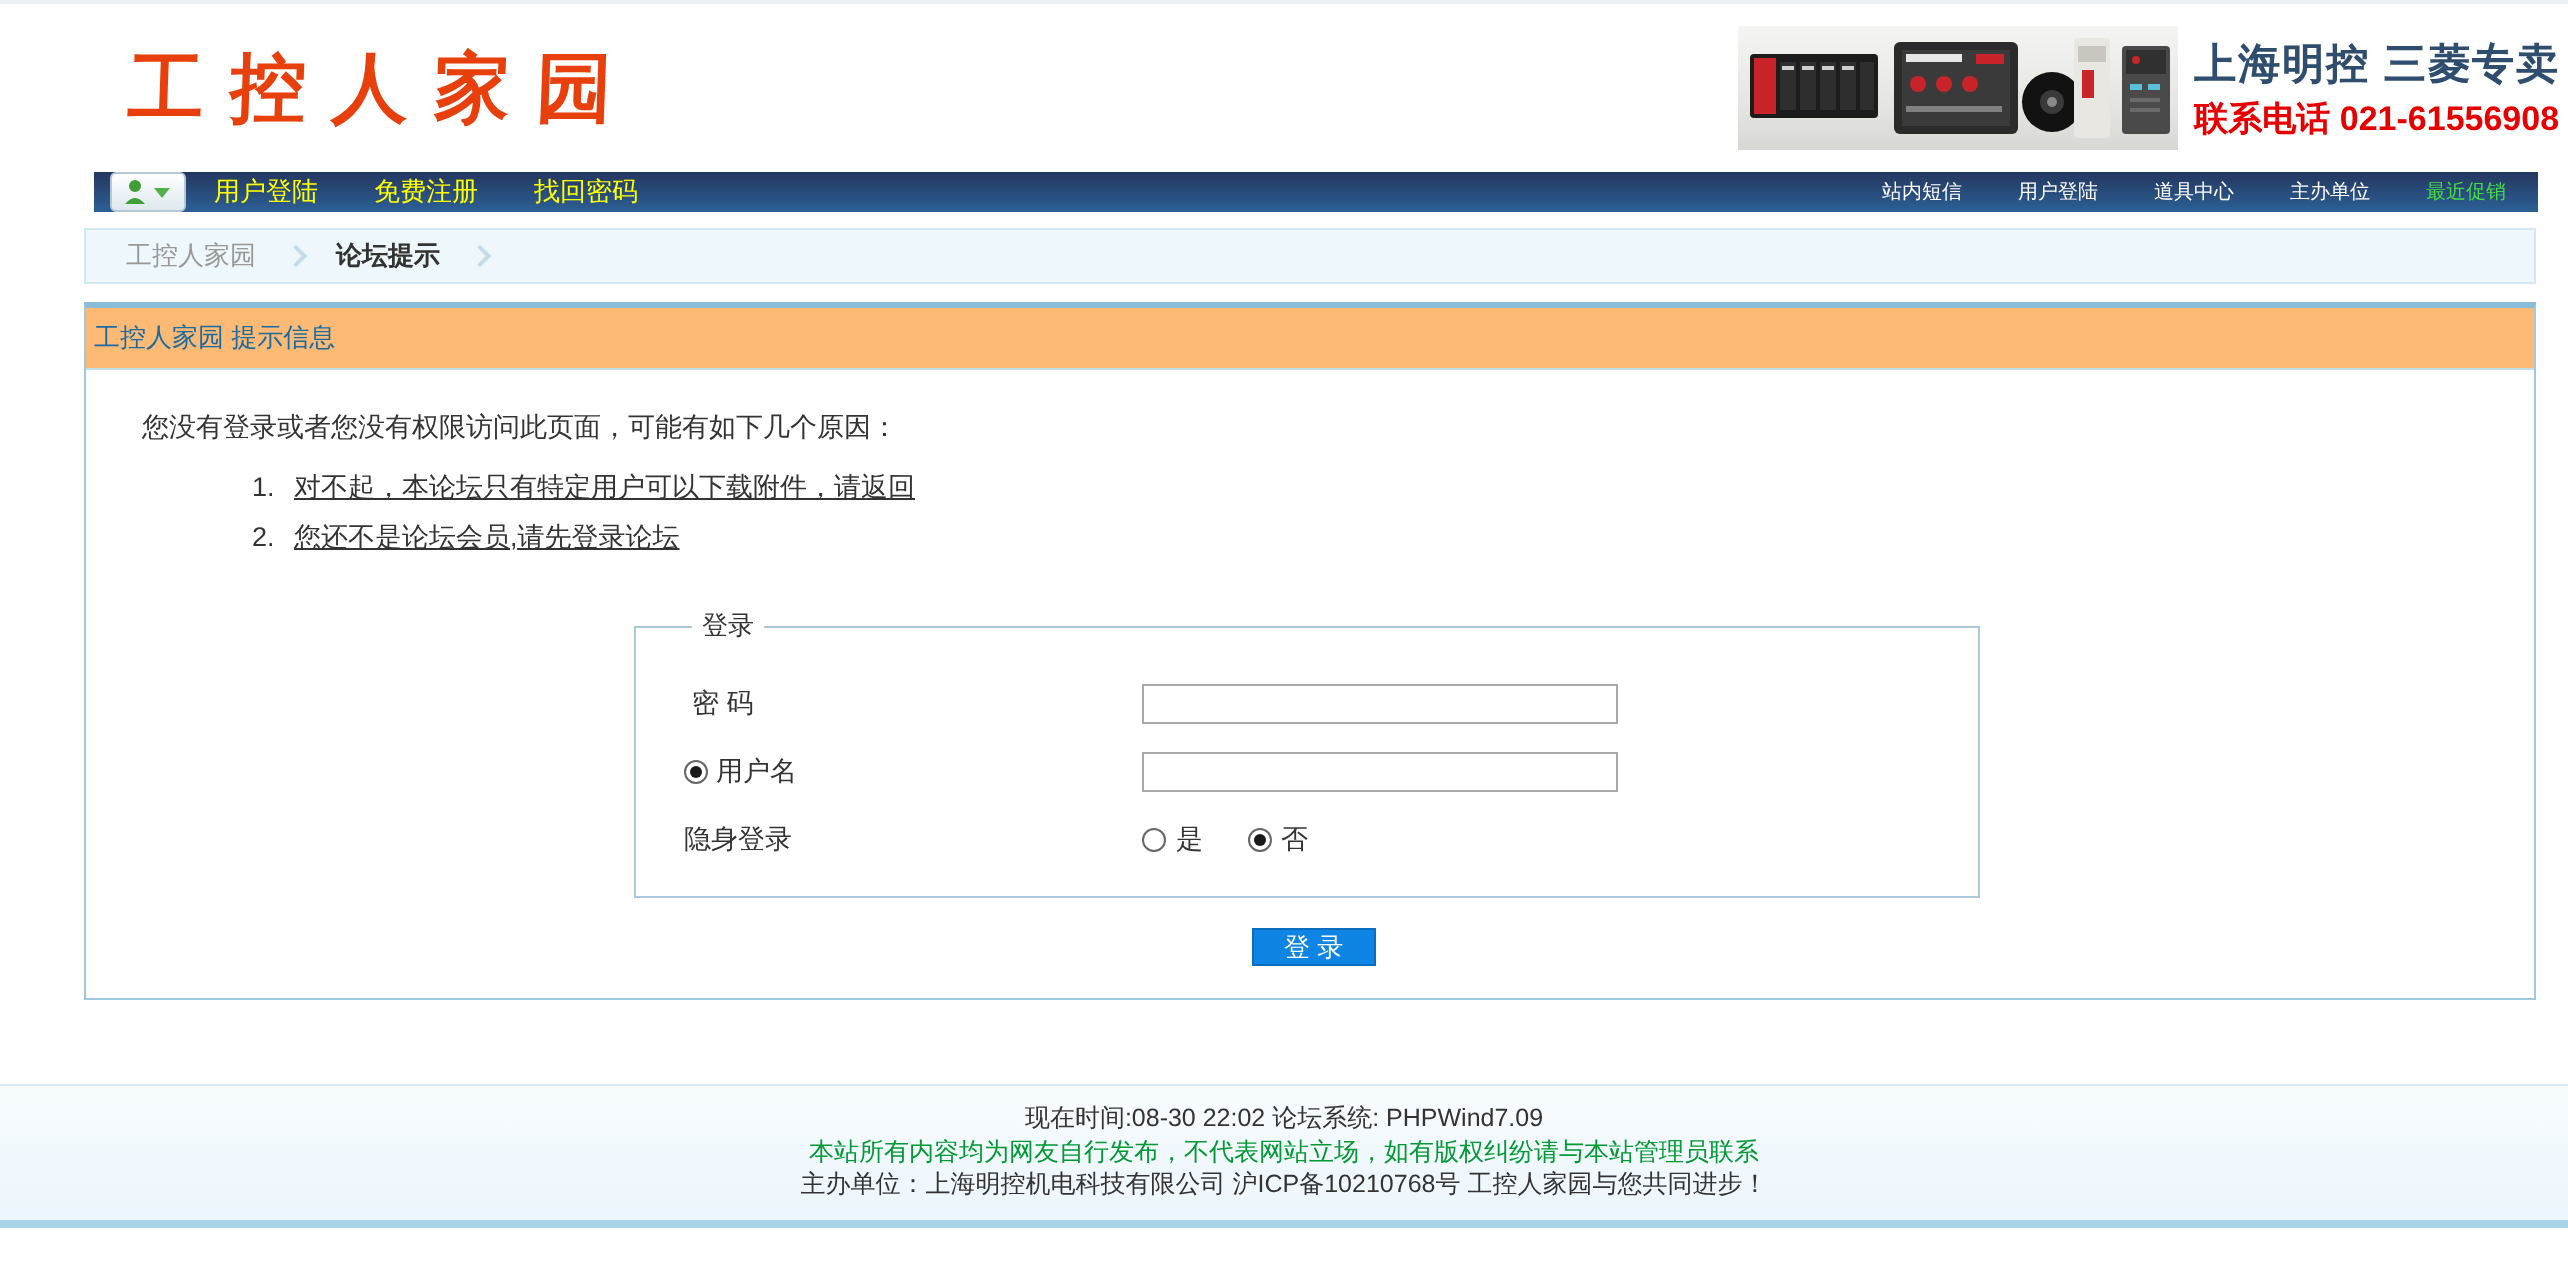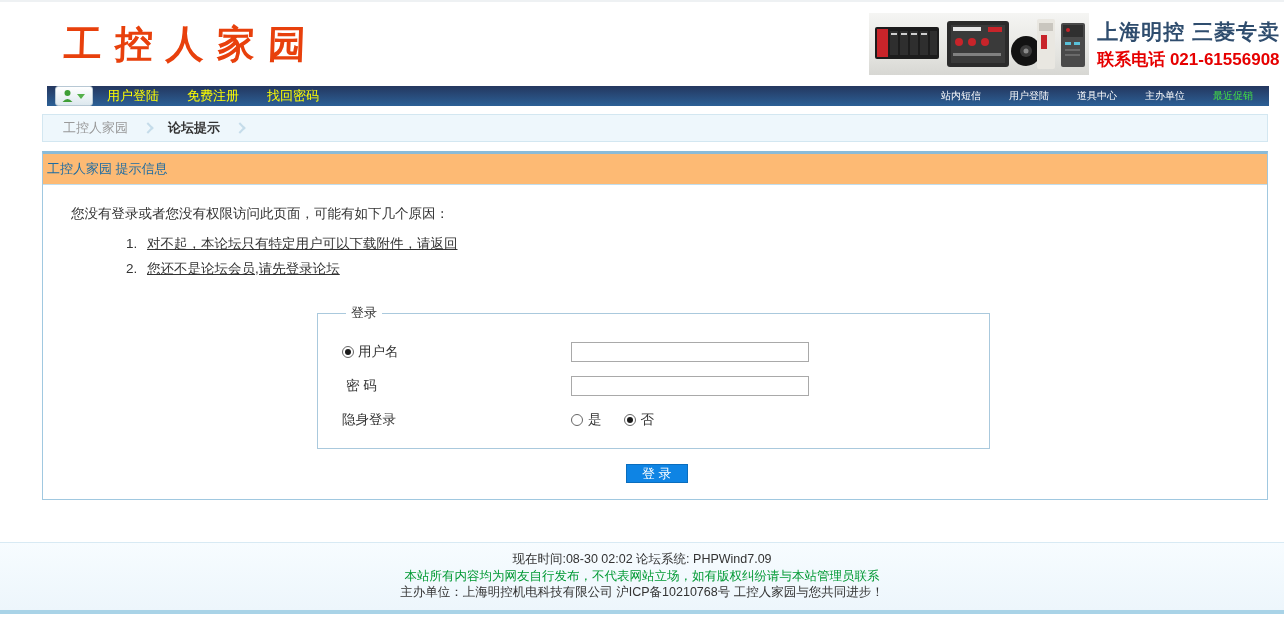--- a/index.html
+++ b/index.html
@@ -170,28 +170,28 @@
     <p class="intro">您没有登录或者您没有权限访问此页面，可能有如下几个原因：</p>
     <ol class="reasons">
       <li>对不起，本论坛只有特定用户可以下载附件，请返回</li>
       <li>您还不是论坛会员,请先登录论坛</li>
     </ol>
 
     <fieldset class="login">
       <legend>登录</legend>
       <div class="frow">
         <span class="flabel">
-          <span class="radio checked"></span>
-          <span class="lbltxt">用户名</span>
+          <span class="lbltxt">密 码</span>
         </span>
         <input type="text" class="txtinput" value="" style="">
       </div>
       <div class="frow">
         <span class="flabel">
-          <span class="lbltxt">密 码</span>
+          <span class="radio checked"></span>
+          <span class="lbltxt">用户名</span>
         </span>
         <input type="text" class="txtinput" value="" style="">
       </div>
       <div class="frow">
         <span class="flabel">
           <span class="lbltxt" style="margin-left:0">隐身登录</span>
         </span>
         <span class="ropt">
           <span class="radio"></span>
           <span class="opttxt">是</span>
@@ -203,17 +203,17 @@
       </div>
     </fieldset>
 
     <div class="btnrow">
       <button class="login-btn">登 录</button>
     </div>
   </div>
 </section>
 
 <footer class="site-footer">
-  <div>现在时间:08-30 02:02 论坛系统: PHPWind7.09</div>
+  <div>现在时间:08-30 22:02 论坛系统: PHPWind7.09</div>
   <div class="green">本站所有内容均为网友自行发布，不代表网站立场，如有版权纠纷请与本站管理员联系</div>
   <div>主办单位：上海明控机电科技有限公司 沪ICP备10210768号 工控人家园与您共同进步！</div>
 </footer>
 <div class="bottomline"></div>
 
 </body></html>

